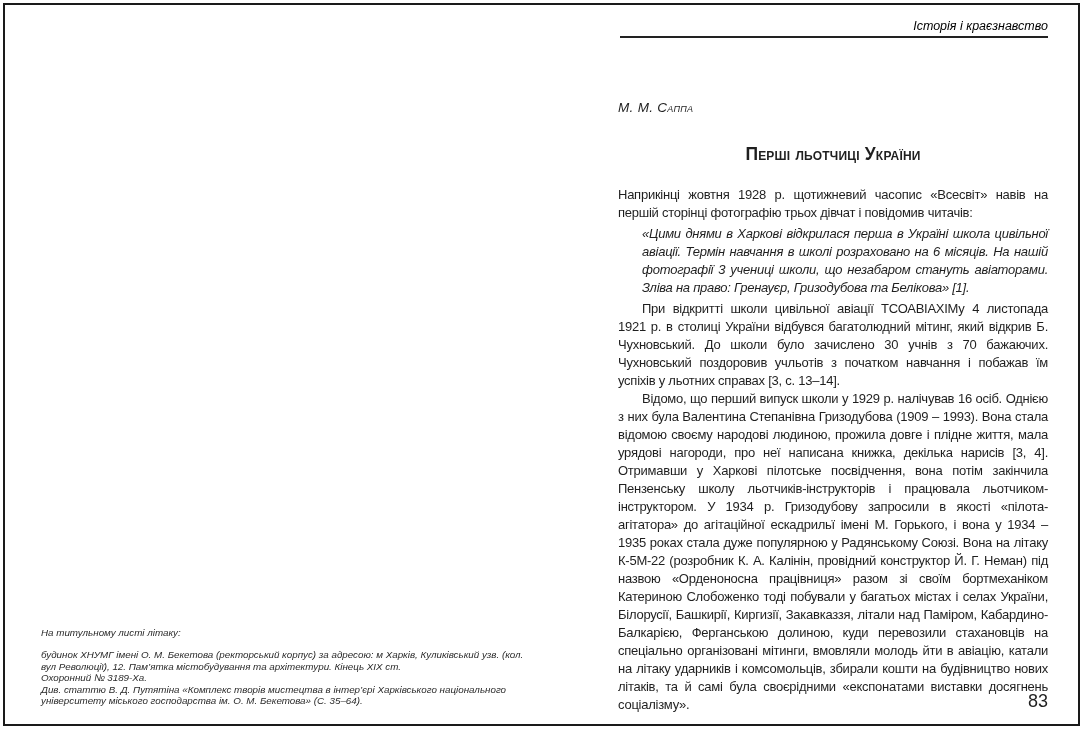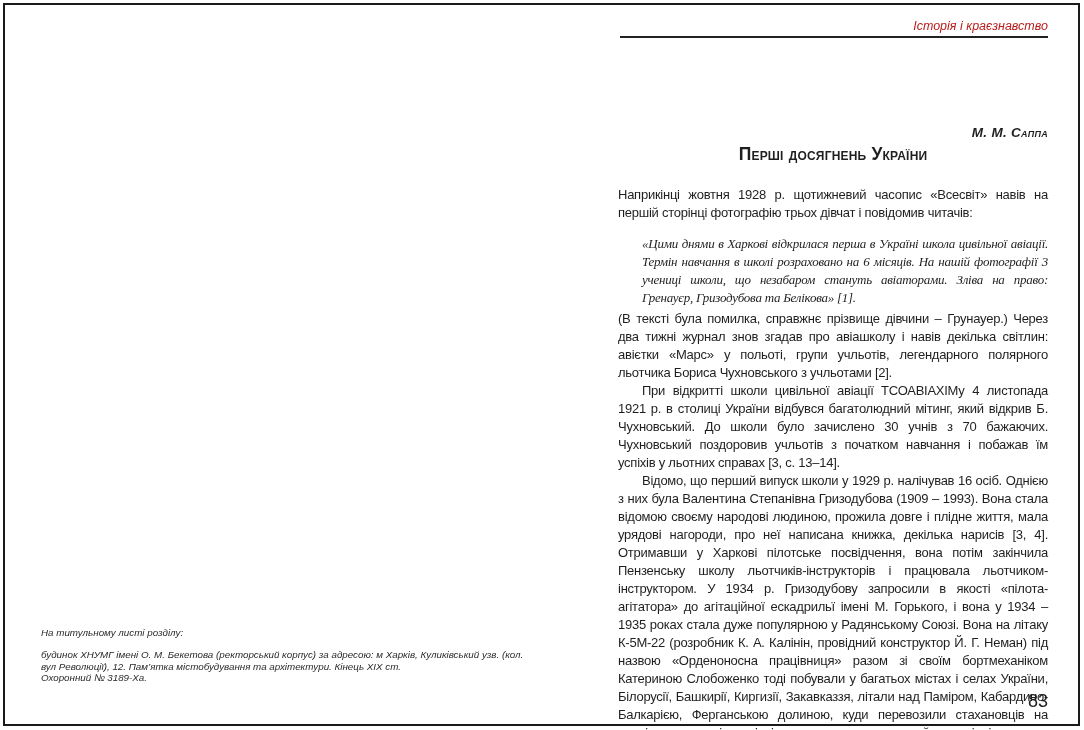--- a/index.html
+++ b/index.html
@@ -16,38 +16,37 @@
     border: 2px solid #1a1a1a;
     background: #fff;
   }
   
   .running-header {
     position: absolute;
     top: 19px; left: 618px; width: 430px;
     text-align: right;
     font-style: italic;
     font-size: 12.5px;
-    color: #b91c1c;
+    color: #000000;
   }
   .header-rule {
     position: absolute;
     top: 36px; left: 620px; width: 428px;
     border: none;
     border-top: 2px solid #222;
   }
   .author {
     position: absolute;
     top: 100px; left: 618px; width: 430px;
-    text-align: right;
-    font-weight: bold;
+    text-align: left;
+    font-weight: normal;
     font-style: italic;
     font-variant: small-caps;
     font-size: 13.5px;
     letter-spacing: 0.3px;
-    margin-top: 25px;
   }
   .article-title {
     position: absolute;
     top: 144px; left: 618px; width: 430px;
     text-align: center;
     font-weight: bold;
     font-variant: small-caps;
     font-size: 17.5px;
     letter-spacing: 0.2px;
   }
@@ -56,23 +55,22 @@
     top: 186px; left: 618px; width: 430px;
     font-size: 13px;
     line-height: 18px;
     letter-spacing: -0.25px;
     text-align: justify;
   }
   .article p { text-align: justify; }
   .article .indent { text-indent: 24px; }
   .article blockquote {
     font-style: italic;
-    margin: 13px 0 3px 24px;
+    margin: 3px 0 3px 24px;
     text-align: justify;
-    font-family: Liberation Serif, serif;
   }
   .page-number {
     position: absolute;
     top: 691px; left: 618px; width: 430px;
     text-align: right;
     font-size: 18px;
   }
   
   .footnote {
     position: absolute;
@@ -89,29 +87,29 @@
 <body>
 
 <div class="sheet"></div>
 
 <div class="running-header">Історія і краєзнавство</div>
 
 <hr class="header-rule">
 
 <div class="author">М. М. Саппа</div>
 
-<h1 class="article-title">Перші досягнень України</h1>
+<h1 class="article-title">Перші льотчиці України</h1>
 
 <div class="article">
   <p>Наприкінці жовтня 1928 р. щотижневий часопис «Всесвіт» навів на першій сторінці фотографію трьох дівчат і повідомив читачів:</p>
   <blockquote>«Цими днями в Харкові відкрилася перша в Україні школа цивільної авіації. Термін навчання в школі розраховано на 6 місяців. На нашій фотографії 3 учениці школи, що незабаром стануть авіаторами. Зліва на право: Гренауєр, Гризодубова та Белікова» [1].</blockquote>
-  <p>(В тексті була помилка, справжнє прізвище дівчини – Грунауер.) Через два тижні журнал знов згадав про авіашколу і навів декілька світлин: авієтки «Марс» у польоті, групи учльотів, легендарного полярного льотчика Бориса Чухновського з учльотами [2].</p>
   <p class="indent">При відкритті школи цивільної авіації ТСОАВІАХІМу 4 листопада 1921 р. в столиці України відбувся багатолюдний мітинг, який відкрив Б. Чухновський. До школи було зачислено 30 учнів з 70 бажаючих. Чухновський поздоровив учльотів з початком навчання і побажав їм успіхів у льотних справах [3, с. 13–14].</p>
   <p class="indent">Відомо, що перший випуск школи у 1929 р. налічував 16 осіб. Однією з них була Валентина Степанівна Гризодубова (1909 – 1993). Вона стала відомою своєму народові людиною, прожила довге і плідне життя, мала урядові нагороди, про неї написана книжка, декілька нарисів [3, 4]. Отримавши у Харкові пілотське посвідчення, вона потім закінчила Пензенську школу льотчиків-інструкторів і працювала льотчиком-інструктором. У 1934 р. Гризодубову запросили в якості «пілота-агітатора» до агітаційної ескадрильї імені М. Горького, і вона у 1934 – 1935 роках стала дуже популярною у Радянському Союзі. Вона на літаку К-5М-22 (розробник К. А. Калінін, провідний конструктор Й. Г. Неман) під назвою «Орденоносна працівниця» разом зі своїм бортмеханіком Катериною Слобоженко тоді побували у багатьох містах і селах України, Білорусії, Башкирії, Киргизії, Закавказзя, літали над Паміром, Кабардино-Балкарією, Ферганською долиною, куди перевозили стахановців на спеціально організовані мітинги, вмовляли молодь йти в авіацію, катали на літаку ударників і комсомольців, збирали кошти на будівництво нових літаків, та й самі була своєрідними «експонатами виставки досягнень соціалізму».</p>
 </div>
 
 <div class="page-number">83</div>
 
 <div class="footnote">
-  <p class="lead">На титульному листі розділу:</p>
+  <p class="lead">На титульному листі літаку:</p>
   <p>будинок ХНУМГ імені О. М. Бекетова (ректорський корпус) за адресою: м Харків, Куликівський узв. (кол. вул Революції), 12. Пам’ятка містобудування та архітектури. Кінець XIX ст.</p>
   <p>Охоронний № 3189-Ха.</p>
+  <p>Див. статтю В. Д. Путятіна «Комплекс творів мистецтва в інтер’єрі Харківського національного університету міського господарства ім. О. М. Бекетова» (С. 35–64).</p>
 </div>
 
 </body></html>

